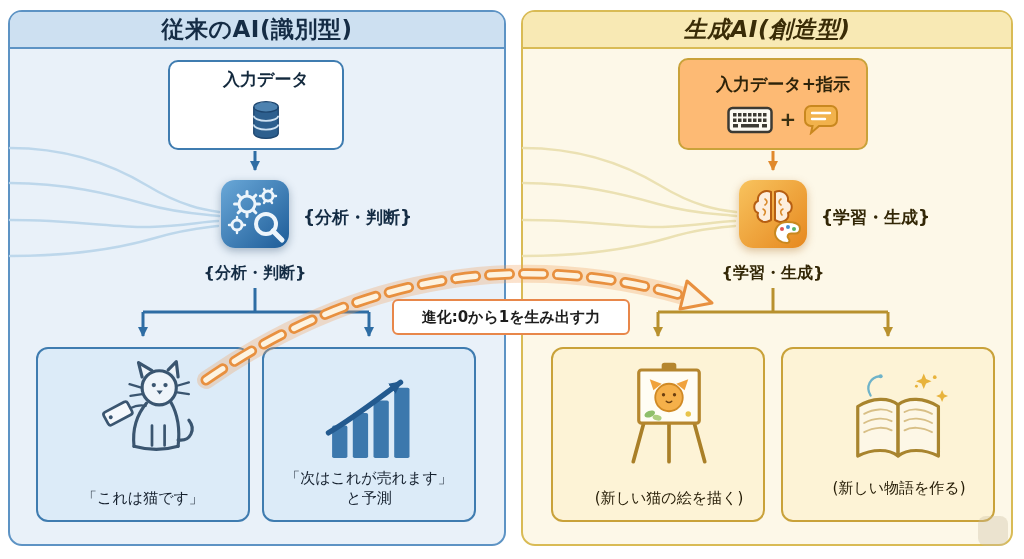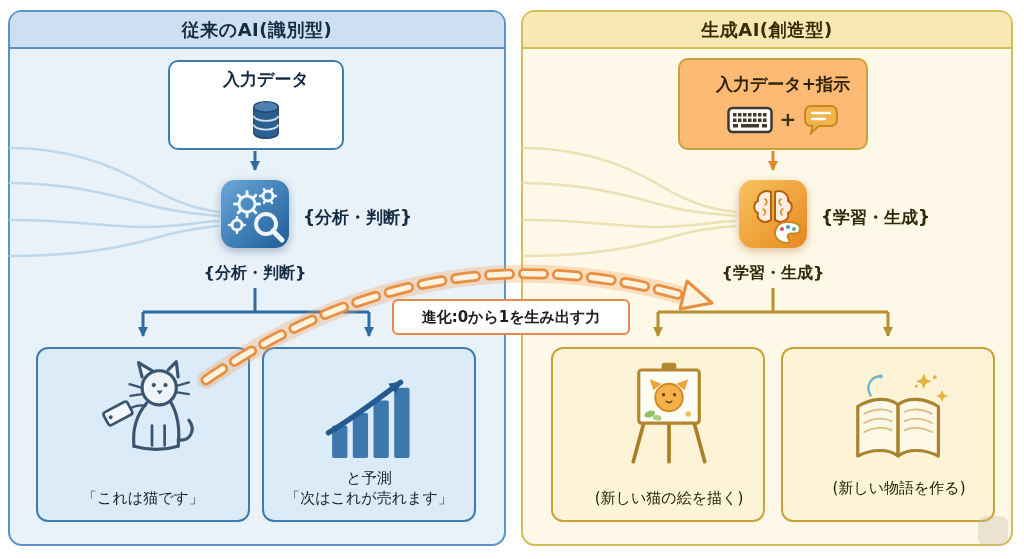--- a/index.html
+++ b/index.html
@@ -2,24 +2,24 @@
 <html><head>
 <meta charset="utf-8">
 <style>
   * { margin:0; padding:0; box-sizing:border-box; }
   html,body { background:#ffffff; font-family:"DejaVu Sans","Liberation Sans",sans-serif; }
   .stage { position:relative; width:1024px; height:559px; background:#ffffff; overflow:hidden; }
 
   
   .panel { position:absolute; top:10px; height:536px; border-radius:14px; z-index:0; }
   .panel-left  { left:8px;   width:498px; background:#e9f1f9; border:2px solid #5d93c4; }
-  .panel-right { left:521px; width:492px; background:#fdf8e8; border:2px solid #d9bb55; }
+  .panel-right { left:521px; width:492px; background:#fdf8e8; border:2px solid #d9bb55;font-style:italic; }
   .panel-header { position:absolute; top:0; left:0; right:0; height:37px;
                   display:flex; align-items:center; justify-content:center;
-                  font-weight:bold; font-size:18px; letter-spacing:.5px;
+                  font-weight:bold; font-size:23px; letter-spacing:.5px;
                   border-radius:11px 11px 0 0;text-align:center; }
   .header-left  { background:#cde0f1; border-bottom:2px solid #5d93c4; color:#152c45; }
   .header-right { background:#f8e9b4; border-bottom:2px solid #d9bb55; color:#3a2c07; }
 
   
   .bg-lines   { position:absolute; left:0; top:0; z-index:1; pointer-events:none; }
   .connectors { position:absolute; left:0; top:0; z-index:3; pointer-events:none; }
 
   
   .abs { position:absolute; z-index:2; }
@@ -161,22 +161,22 @@
       </defs>
       <g fill="#3c78ad">
         <rect x="24" y="74" width="17" height="36" rx="2"></rect>
         <rect x="47" y="60" width="17" height="50" rx="2"></rect>
         <rect x="70" y="46" width="17" height="64" rx="2"></rect>
         <rect x="93" y="32" width="17" height="78" rx="2"></rect>
       </g>
       <path d="M20 82 C50 64 70 48 100 26" stroke="#235a8f" stroke-width="6" fill="none" stroke-linecap="round" marker-end="url(#mChart)"></path>
     </svg>
     <div class="caption caption-blue">
+      <div>「次はこれが売れます」</div>
       <div>と予測</div>
-      <div>「次はこれが売れます」</div>
     </div>
   </div>
 
   <div class="abs input-box input-box-right">
     <div class="input-label-right">入力データ+指示</div>
     <div class="input-icon-row">
       <svg width="46" height="30" viewBox="0 0 46 30">
         <rect x="1.5" y="4" width="43" height="24" rx="4" fill="#fdfbf4" stroke="#3c3a33" stroke-width="2.5"></rect>
         <g fill="#3c3a33">
           <rect x="6" y="9" width="3.5" height="3.5"></rect>

